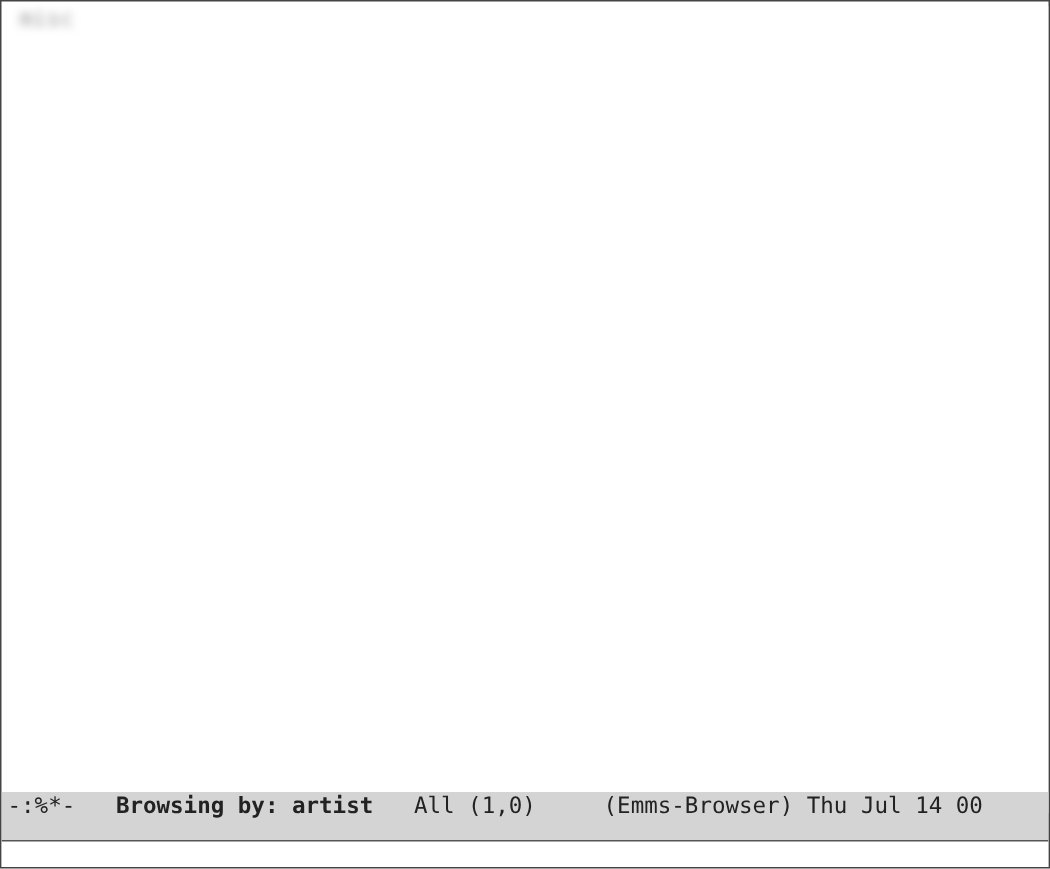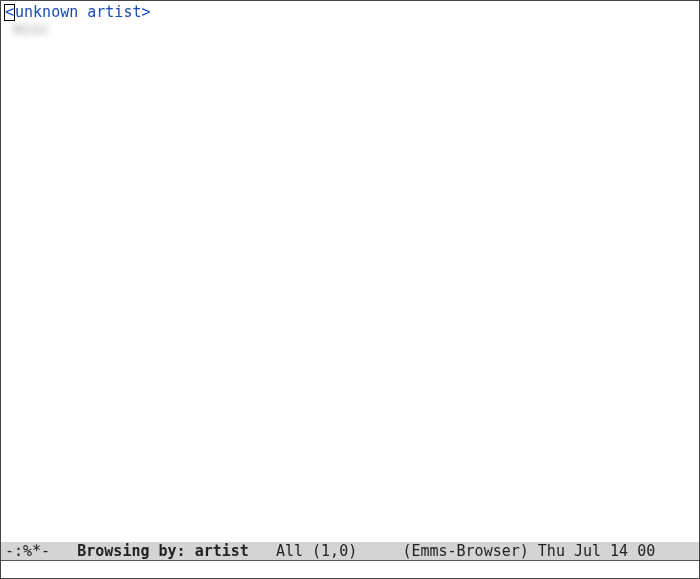--- a/index.html
+++ b/index.html
@@ -44,21 +44,21 @@
       color: #999;
       padding-left: 1ch;
       filter: blur(3px);
       display: inline-block;
     }
     .modeline {
       position: absolute;
       bottom: 18px;
       left: 0;
       right: 0;
-      height: 18px;
+      height: 32px;
       background: #d4d4d4;
       color: #222;
       white-space: nowrap;
       overflow: hidden;
       font-size: 15px;
       line-height: 18px;
       padding-left: 4px;
     }
     .modeline .bold {
       font-weight: bold;
@@ -70,21 +70,20 @@
       right: 0;
       height: 18px;
       background: #ffffff;
       border-top: 1px solid #555;
     }
   </style>
 </head>
 <body>
 
 <div class="buffer">
-  <div class="artist-line"><span class="cursor-cell">&lt;</span><span>unknown artist&gt;</span></div>
   <div><span class="track-line">misc</span></div>
 </div>
 
 <div class="modeline">
   <span>-:%*-</span>&nbsp;&nbsp;&nbsp;<span class="bold">Browsing by: artist</span>&nbsp;&nbsp;&nbsp;<span>All</span> <span>(1,0)</span>&nbsp;&nbsp;&nbsp;&nbsp;&nbsp;<span>(Emms-Browser)</span> <span>Thu Jul 14 00</span>
 </div>
 
 <div class="minibuffer"></div>
 
 </body></html>

